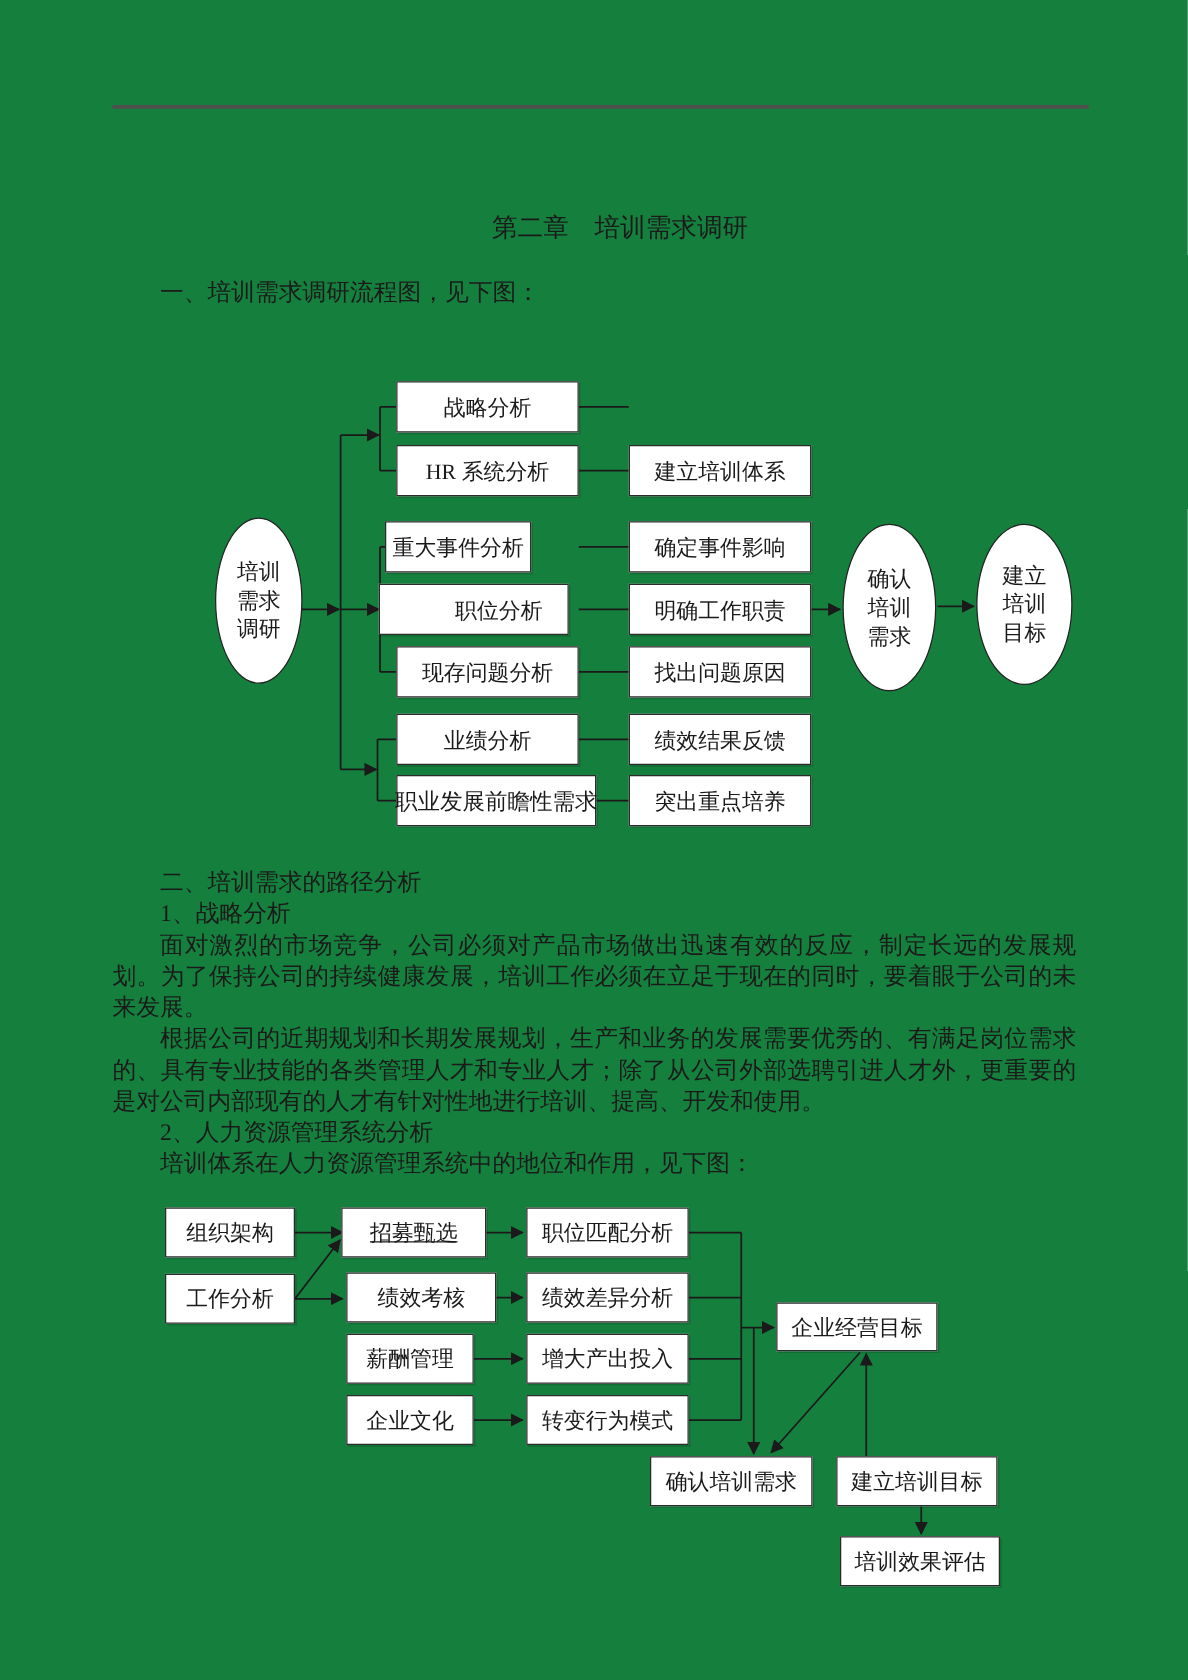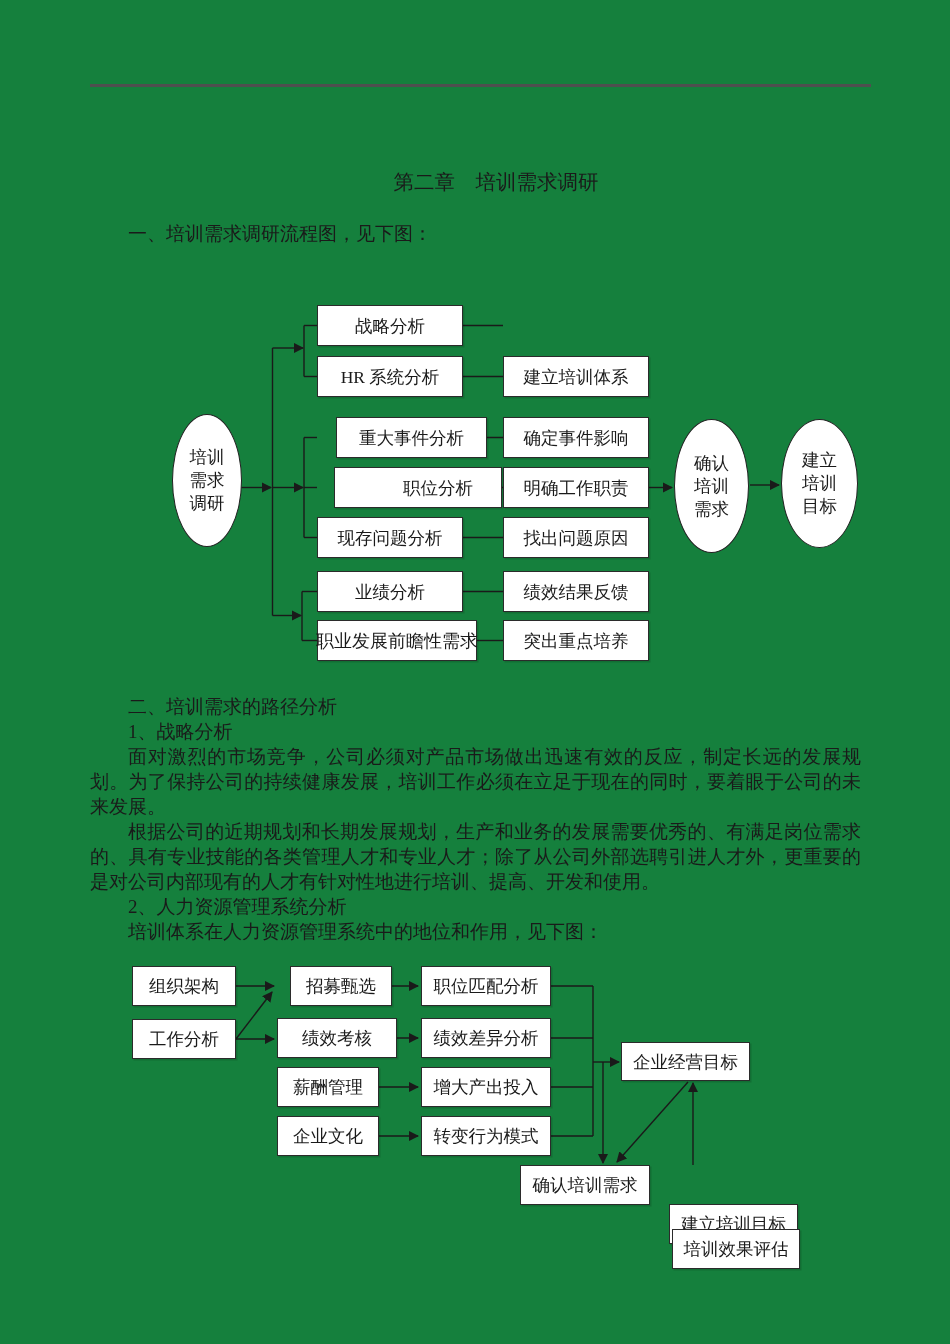--- a/index.html
+++ b/index.html
@@ -95,22 +95,22 @@
   </svg>
 
   <div class="ellipse" style="left:172px;top:414px;width:70px;height:133px;">
     <span>培训</span>
     <span>需求</span>
     <span>调研</span>
   </div>
 
   <div class="box" style="left:317px;top:305px;width:146px;height:41px;">战略分析</div>
   <div class="box" style="left:317px;top:356px;width:146px;height:41px;">HR 系统分析</div>
-  <div class="box" style="left:336px;top:417px;width:151px;height:41px;">重大事件分析</div>
-  <div class="box" style="left:334px;top:467px;width:168px;height:41px;padding-left:40px;">职位分析</div>
+  <div class="box" style="left:308px;top:417px;width:117px;height:41px;">重大事件分析</div>
+  <div class="box" style="left:303px;top:467px;width:152px;height:41px;padding-left:40px;">职位分析</div>
   <div class="box" style="left:317px;top:517px;width:146px;height:41px;">现存问题分析</div>
   <div class="box" style="left:317px;top:571px;width:146px;height:41px;">业绩分析</div>
   <div class="box small-font" style="left:317px;top:620px;width:160px;height:41px;">职业发展前瞻性需求</div>
 
   <div class="box" style="left:503px;top:356px;width:146px;height:41px;">建立培训体系</div>
   <div class="box" style="left:503px;top:417px;width:146px;height:41px;">确定事件影响</div>
   <div class="box" style="left:503px;top:517px;width:146px;height:41px;">找出问题原因</div>
   <div class="box" style="left:503px;top:467px;width:146px;height:41px;">明确工作职责</div>
   <div class="box" style="left:503px;top:571px;width:146px;height:41px;">绩效结果反馈</div>
   <div class="box" style="left:503px;top:620px;width:146px;height:41px;">突出重点培养</div>
@@ -131,28 +131,28 @@
     <p>1、战略分析</p>
     <p>面对激烈的市场竞争，公司必须对产品市场做出迅速有效的反应，制定长远的发展规划。为了保持公司的持续健康发展，培训工作必须在立足于现在的同时，要着眼于公司的未来发展。</p>
     <p>根据公司的近期规划和长期发展规划，生产和业务的发展需要优秀的、有满足岗位需求的、具有专业技能的各类管理人才和专业人才；除了从公司外部选聘引进人才外，更重要的是对公司内部现有的人才有针对性地进行培训、提高、开发和使用。</p>
     <p>2、人力资源管理系统分析</p>
     <p>培训体系在人力资源管理系统中的地位和作用，见下图：</p>
   </div>
 
   <div class="box" style="left:132px;top:966px;width:104px;height:40px;">组织架构</div>
   <div class="box" style="left:132px;top:1019px;width:104px;height:40px;">工作分析</div>
 
-  <div class="box" style="left:290px;top:966px;width:102px;height:40px;">招募甄选</div>
+  <div class="box" style="left:273px;top:966px;width:116px;height:40px;text-decoration:underline;">招募甄选</div>
   <div class="box" style="left:277px;top:1018px;width:120px;height:40px;">绩效考核</div>
   <div class="box" style="left:277px;top:1067px;width:102px;height:40px;">薪酬管理</div>
   <div class="box" style="left:277px;top:1116px;width:102px;height:40px;">企业文化</div>
 
   <div class="box" style="left:421px;top:966px;width:130px;height:40px;">职位匹配分析</div>
   <div class="box" style="left:421px;top:1018px;width:130px;height:40px;">绩效差异分析</div>
   <div class="box" style="left:421px;top:1067px;width:130px;height:40px;">增大产出投入</div>
   <div class="box" style="left:421px;top:1116px;width:130px;height:40px;">转变行为模式</div>
 
   <div class="box" style="left:621px;top:1042px;width:129px;height:39px;">企业经营目标</div>
   <div class="box" style="left:520px;top:1165px;width:130px;height:40px;">确认培训需求</div>
-  <div class="box" style="left:669px;top:1165px;width:129px;height:40px;margin-top:39px;">建立培训目标</div>
+  <div class="box" style="left:669px;top:1165px;width:129px;height:40px;">建立培训目标</div>
   <div class="box" style="left:672px;top:1229px;width:128px;height:40px;">培训效果评估</div>
 
 </div>
 
 </body></html>

